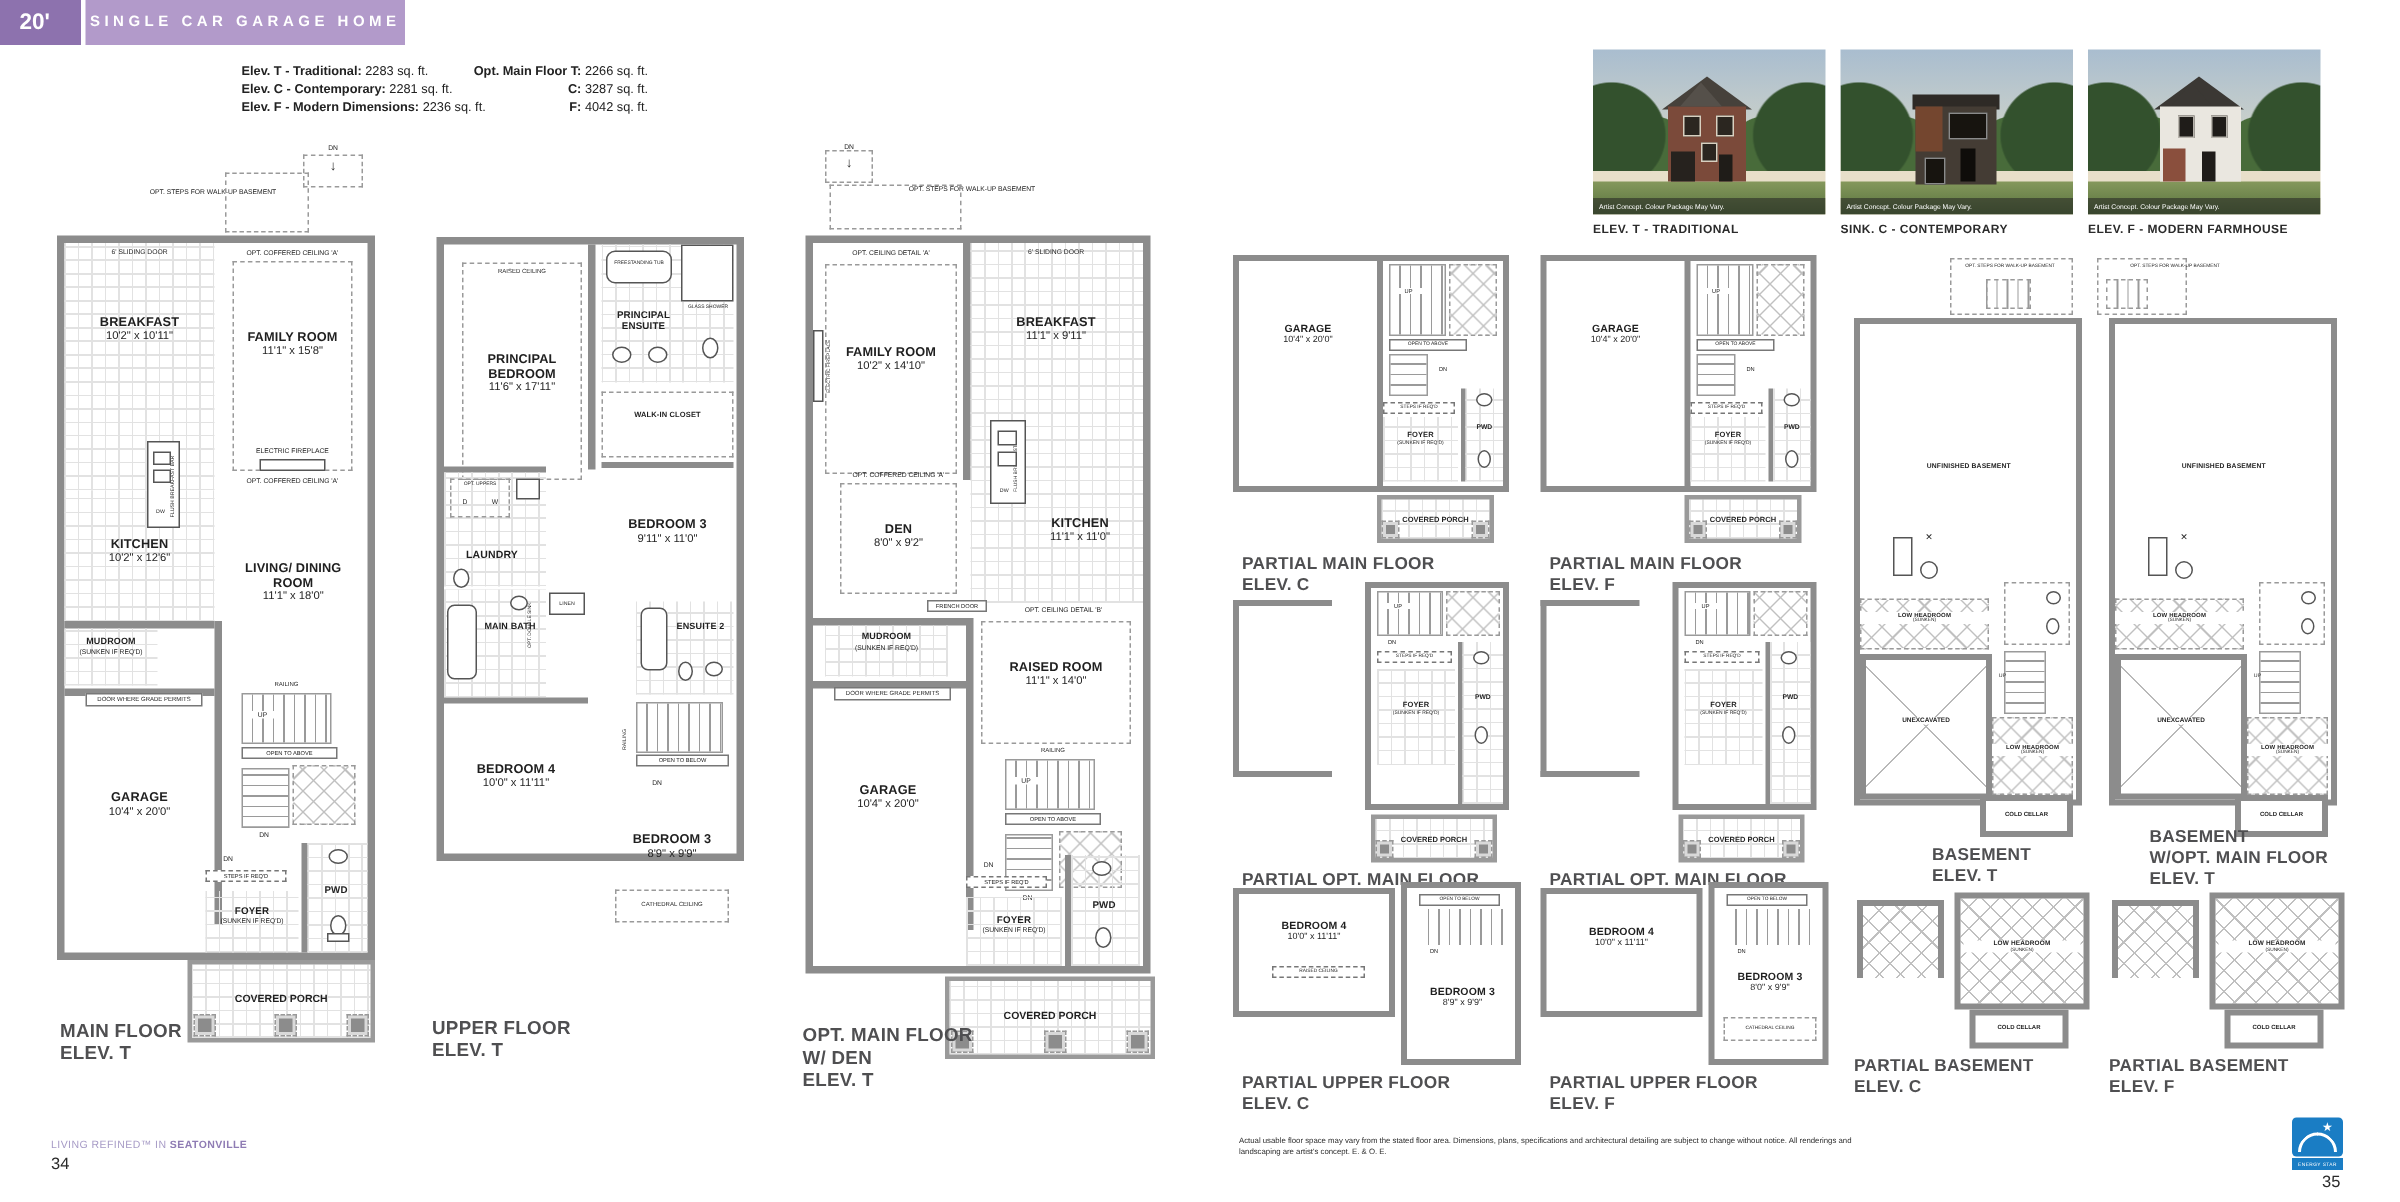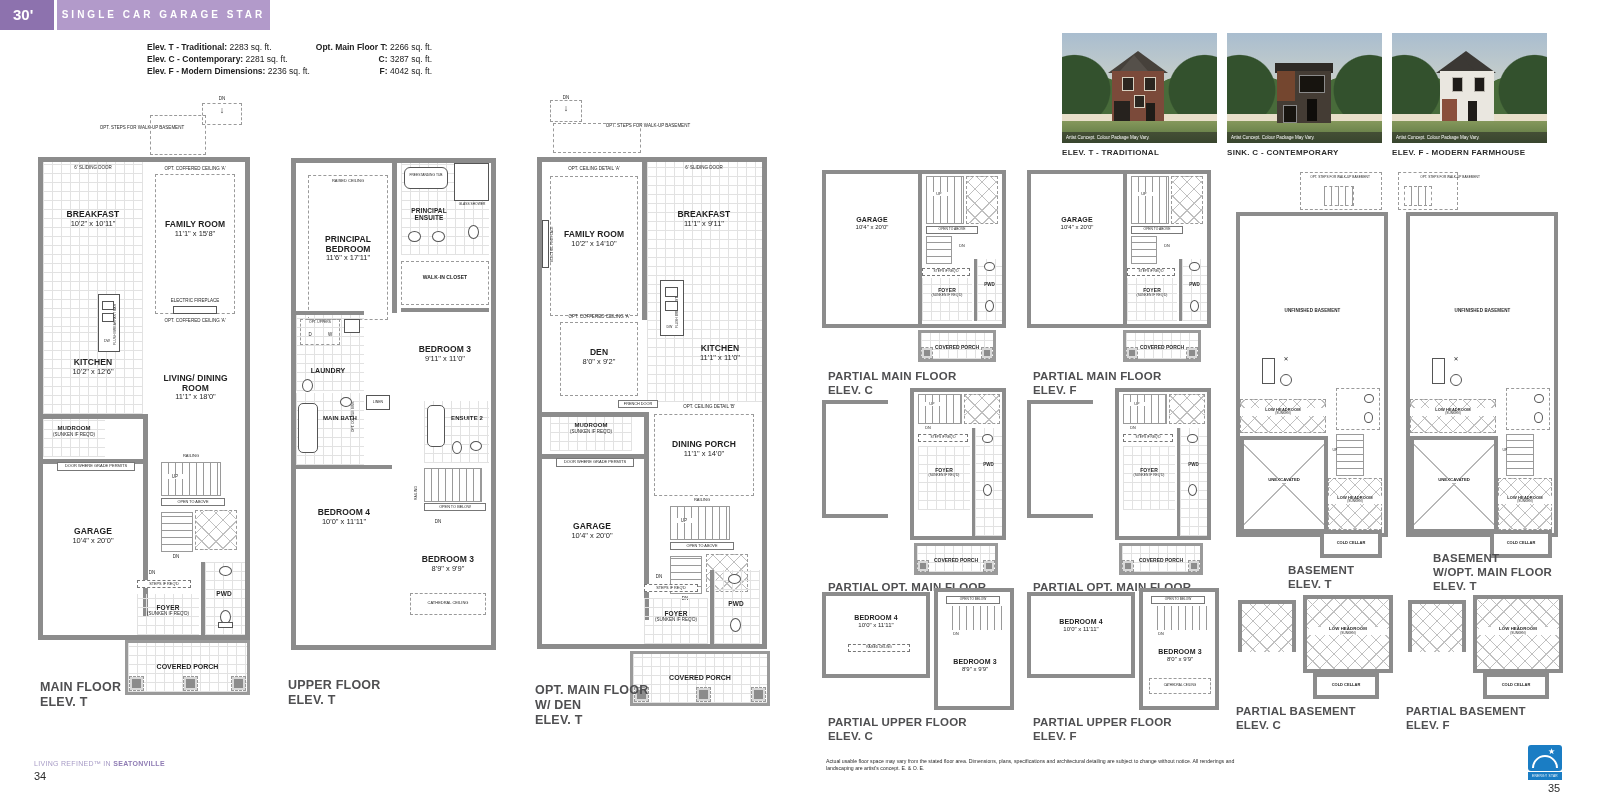--- a/index.html
+++ b/index.html
@@ -53,23 +53,23 @@
   .cap{position:absolute;left:0;right:0;bottom:0;height:11px;background:rgba(35,35,35,.55);
        color:#fff;font-size:4.5px;line-height:11px;padding-left:4px;}
   .elabel{position:absolute;font-size:8px;font-weight:700;color:#2b2b2b;letter-spacing:.3px;}
   .roofT{position:absolute;width:0;height:0;border-left:30px solid transparent;border-right:30px solid transparent;border-bottom:22px solid #46413b;}
 </style>
 </head>
 <body>
 
 <div id="page">
 
-  <div class="hbox" style="left:0;top:0;width:54px;height:30px;font-size:15px;line-height:30px;padding-left:13px;box-sizing:border-box;">30'</div>
-  <div class="hband" style="left:57px;top:0;width:213px;height:30px;font-size:10px;line-height:30px;text-align:center;">SINGLE CAR GARAGE STAR</div>
-  <div class="ab spec" style="left:147px;top:42px;">
+  <div class="hbox" style="left:0;top:0;width:54px;height:30px;font-size:15px;line-height:30px;padding-left:13px;box-sizing:border-box;">20'</div>
+  <div class="hband" style="left:57px;top:0;width:213px;height:30px;font-size:10px;line-height:30px;text-align:center;">SINGLE CAR GARAGE HOME</div>
+  <div class="ab spec" style="left:161px;top:42px;">
     <div><b>Elev. T - Traditional:</b><span> 2283 sq. ft.</span></div>
     <div><b>Elev. C - Contemporary:</b><span> 2281 sq. ft.</span></div>
     <div><b>Elev. F - Modern Dimensions:</b><span> 2236 sq. ft.</span></div>
   </div>
   <div class="ab spec" style="left:310px;top:42px;width:122px;text-align:right;">
     <div><b>Opt. Main Floor T:</b><span> 2266 sq. ft.</span></div>
     <div><b>C:</b><span> 3287 sq. ft.</span></div>
     <div><b>F:</b><span> 4042 sq. ft.</span></div>
   </div>
 
@@ -200,21 +200,21 @@
       <div class="post" style="left:56px;bottom:2px;"></div>
       <div class="post" style="right:2px;bottom:2px;"></div>
     </div>
     <div class="ptitle" style="left:10px;top:585px;">
       <span>MAIN FLOOR</span><br>
       <span>ELEV. T</span>
     </div>
   </div>
 
   <div class="ab" style="left:283px;top:130px;width:225px;height:600px;">
-    <div class="shell" style="left:8px;top:28px;width:205px;height:492px;">
+    <div class="shell" style="left:8px;top:28px;width:205px;height:416px;">
       <div class="dashbox" style="left:12px;top:12px;width:80px;height:145px;"></div>
       <div class="nt" style="left:12px;top:16px;width:80px;font-size:4px;">RAISED CEILING</div>
       <div class="rl" style="left:10px;top:72px;width:84px;">
         <span class="rn">PRINCIPAL BEDROOM</span>
         <span class="rd">11'6" x 17'11"</span>
       </div>
       <div class="wall" style="left:96px;top:0;width:5px;height:150px;"></div>
 
       <div class="ab tile" style="left:105px;top:0;width:88px;height:92px;"></div>
       <div class="fix" style="left:108px;top:4px;width:44px;height:22px;border-radius:6px;">
@@ -344,21 +344,21 @@
       <div class="rl" style="left:8px;top:260px;width:82px;">
         <span class="rn" style="font-size:6px;">MUDROOM</span>
         <span class="rs">(SUNKEN IF REQ'D)</span>
       </div>
       <div class="wall" style="left:0;top:292px;width:102px;height:5px;"></div>
       <div class="wall" style="left:102px;top:250px;width:5px;height:208px;"></div>
       <div class="nt ntb" style="left:14px;top:296px;width:72px;font-size:4px;">DOOR WHERE GRADE PERMITS</div>
 
       <div class="dashbox" style="left:112px;top:252px;width:100px;height:82px;"></div>
       <div class="rl" style="left:112px;top:278px;width:100px;">
-        <span class="rn">DINING PORCH</span>
+        <span class="rn">RAISED ROOM</span>
         <span class="rd">11'1" x 14'0"</span>
       </div>
       <div class="rl" style="left:2px;top:360px;width:96px;">
         <span class="rn">GARAGE</span>
         <span class="rd">10'4" x 20'0"</span>
       </div>
 
       <div class="nt" style="left:140px;top:336px;width:40px;font-size:4px;">RAILING</div>
       <div class="stv" style="left:128px;top:344px;width:60px;height:34px;"></div>
       <div class="nt" style="left:130px;top:356px;width:24px;background:#fff;">UP</div>

